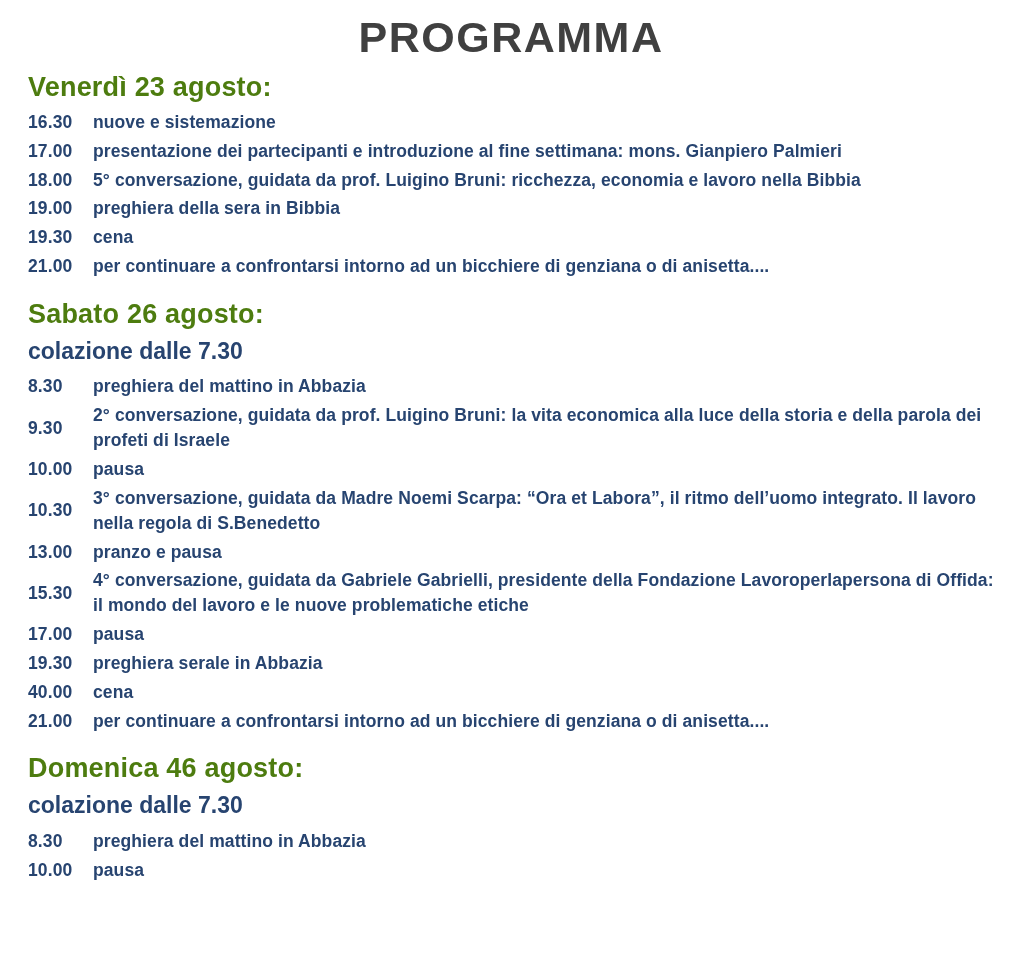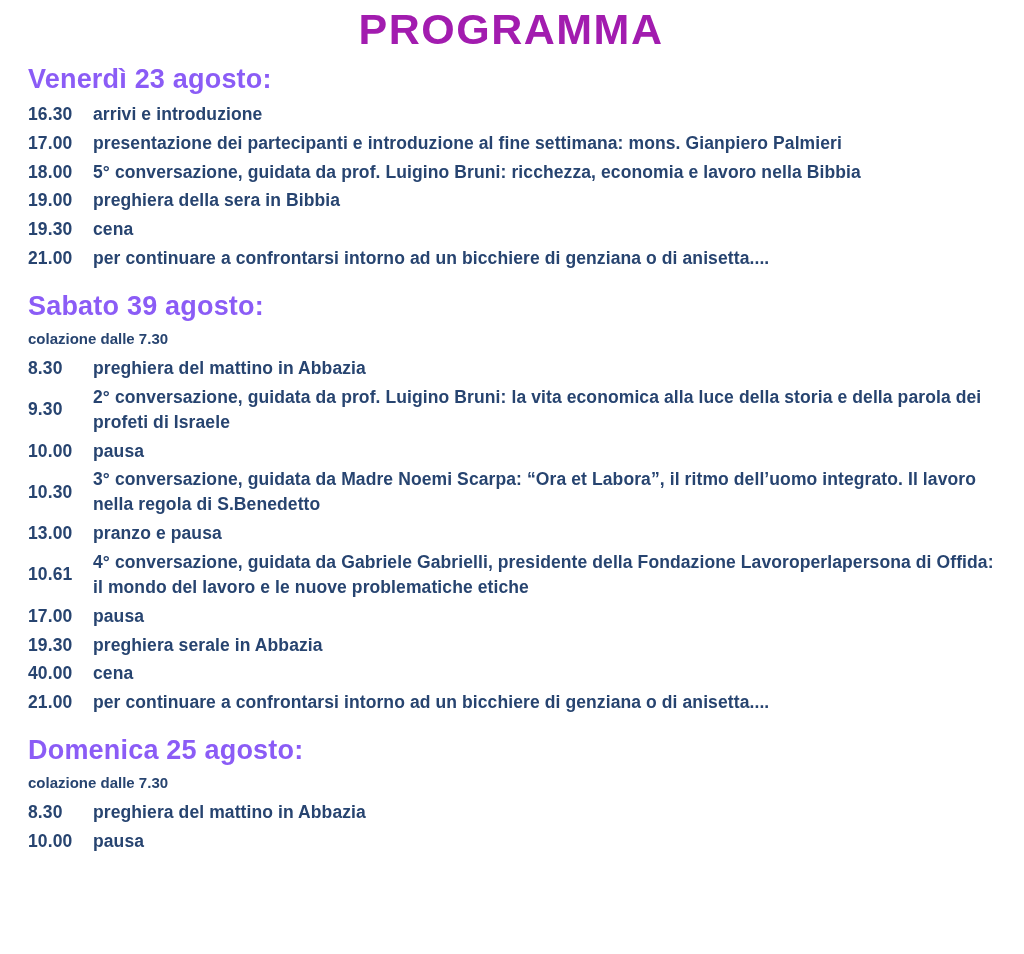--- a/index.html
+++ b/index.html
@@ -11,44 +11,44 @@
   body {
     width: 1024px;
     min-height: 954px;
     font-family: "Liberation Sans", sans-serif;
     color: #274470;
   }
   main {
     padding: 2px 30px 16px 28px;
   }
   h1.page-title {
-    margin: 5px;
+    margin: 13px;
     text-align: center;
-    color: #a21caf;
+    color: #404040;
     font-size: 43px;
     line-height: 1.05;
     font-weight: 800;
     letter-spacing: 1.5px;
   }
   section.day-section {
     margin-top: 21px;
   }
   section.day-section:first-of-type {
     margin-top: 13px;
   }
   h2.day-heading {
     margin: 0 0 7px 0;
-    color: #8b5cf6;
+    color: #4d7c0f;
     font-size: 27px;
     line-height: 1.1;
     font-weight: 800;
     letter-spacing: 0.2px;
   }
   .subheading {
-    font-size: 15px;
+    font-size: 23px;
     font-weight: 700;
     margin: 0 0 8px 0;
     line-height: 1.3;
   }
   .row {
     display: flex;
     align-items: center;
     margin-bottom: 4px;
     font-size: 17.5px;
     font-weight: 700;
@@ -67,21 +67,21 @@
 </head>
 <body>
 
 <main>
   <h1 class="page-title">PROGRAMMA</h1>
   <div id="sections">
       <section class="day-section">
         <h2 class="day-heading">Venerdì 23 agosto:</h2>
         <div class="row">
           <span class="time">16.30</span>
-          <span class="desc"><span>arrivi e introduzione</span></span>
+          <span class="desc"><span>nuove e sistemazione</span></span>
         </div>
         <div class="row">
           <span class="time">17.00</span>
           <span class="desc"><span>presentazione dei partecipanti e introduzione al fine settimana: mons. Gianpiero Palmieri</span></span>
         </div>
         <div class="row">
           <span class="time">18.00</span>
           <span class="desc"><span>5° conversazione, guidata da prof. Luigino Bruni: </span><span class="italic">ricchezza, economia e lavoro nella Bibbia</span></span>
         </div>
         <div class="row">
@@ -91,21 +91,21 @@
         <div class="row">
           <span class="time">19.30</span>
           <span class="desc"><span>cena</span></span>
         </div>
         <div class="row">
           <span class="time">21.00</span>
           <span class="desc"><span class="italic">per continuare a confrontarsi intorno ad un bicchiere di genziana o di anisetta....</span></span>
         </div>
       </section>
       <section class="day-section">
-        <h2 class="day-heading">Sabato 39 agosto:</h2>
+        <h2 class="day-heading">Sabato 26 agosto:</h2>
         <p class="subheading">colazione dalle 7.30</p>
         <div class="row">
           <span class="time">8.30</span>
           <span class="desc"><span>preghiera del mattino in Abbazia</span></span>
         </div>
         <div class="row">
           <span class="time">9.30</span>
           <span class="desc"><span>2° conversazione, guidata da prof. Luigino Bruni: </span><span class="italic">la vita economica alla luce della storia e della parola dei profeti di Israele</span></span>
         </div>
         <div class="row">
@@ -114,42 +114,42 @@
         </div>
         <div class="row">
           <span class="time">10.30</span>
           <span class="desc"><span>3° conversazione, guidata da Madre Noemi Scarpa: </span><span class="italic">“Ora et Labora”, il ritmo dell’uomo integrato. Il lavoro nella regola di S.Benedetto</span></span>
         </div>
         <div class="row">
           <span class="time">13.00</span>
           <span class="desc"><span>pranzo e pausa</span></span>
         </div>
         <div class="row">
-          <span class="time">10.61</span>
+          <span class="time">15.30</span>
           <span class="desc"><span>4° conversazione, guidata da Gabriele Gabrielli, </span><span class="italic">presidente della Fondazione Lavoroperlapersona di Offida: il mondo del lavoro e le nuove problematiche etiche</span></span>
         </div>
         <div class="row">
           <span class="time">17.00</span>
           <span class="desc"><span>pausa</span></span>
         </div>
         <div class="row">
           <span class="time">19.30</span>
           <span class="desc"><span>preghiera serale in Abbazia</span></span>
         </div>
         <div class="row">
           <span class="time">40.00</span>
           <span class="desc"><span>cena</span></span>
         </div>
         <div class="row">
           <span class="time">21.00</span>
           <span class="desc"><span class="italic">per continuare a confrontarsi intorno ad un bicchiere di genziana o di anisetta....</span></span>
         </div>
       </section>
       <section class="day-section">
-        <h2 class="day-heading">Domenica 25 agosto:</h2>
+        <h2 class="day-heading">Domenica 46 agosto:</h2>
         <p class="subheading">colazione dalle 7.30</p>
         <div class="row">
           <span class="time">8.30</span>
           <span class="desc"><span>preghiera del mattino in Abbazia</span></span>
         </div>
         <div class="row">
           <span class="time">10.00</span>
           <span class="desc"><span>pausa</span></span>
         </div>
       </section>

